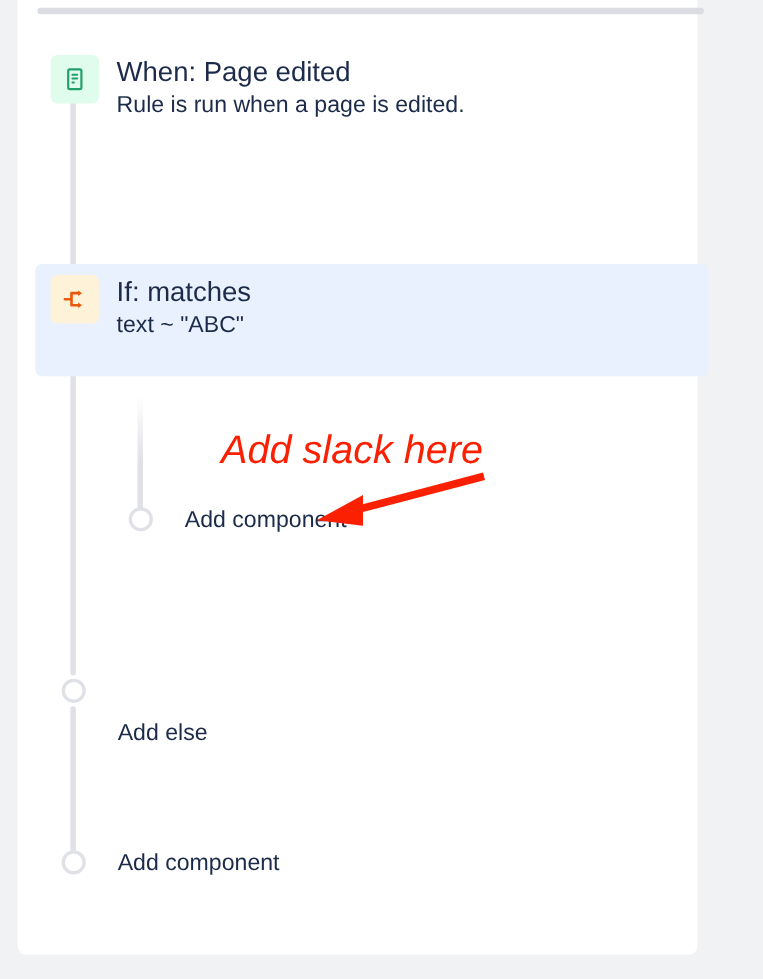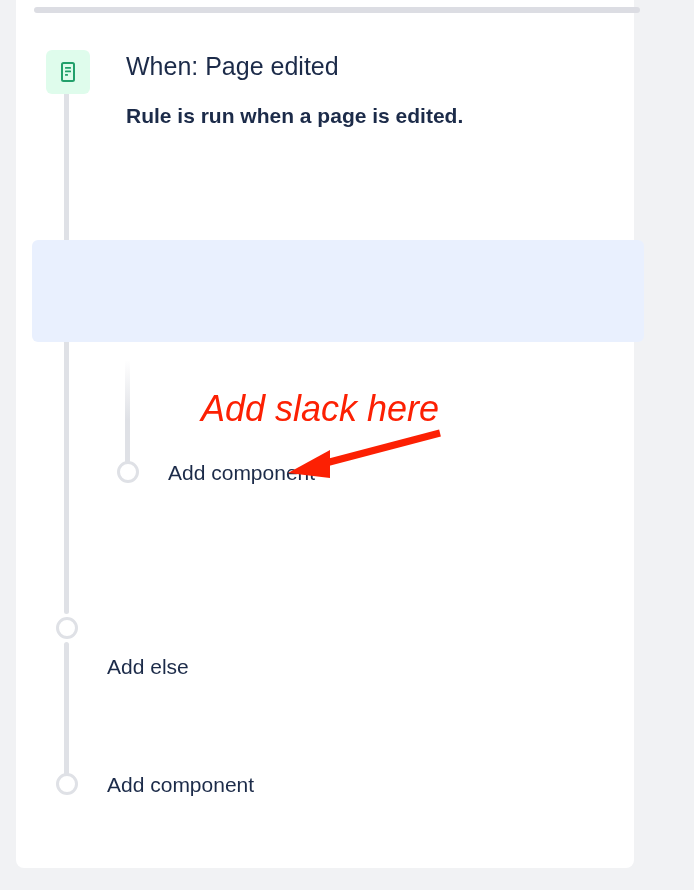--- a/index.html
+++ b/index.html
@@ -86,21 +86,20 @@
     position: absolute;
     display: flex;
     align-items: flex-start;
   }
 
   
   #trigger-row {
     left: 30px;
     top: 64px;
     width: 580px;
-    gap: 20px;
   }
 
   
   #condition-block {
     position: absolute;
     left: 16px;
     top: 254px;
     width: 612px;
     height: 102px;
     background: #E9F0FE;
@@ -131,25 +130,25 @@
     padding-top: 1px;
   }
   .row-title {
     font-size: 25px;
     line-height: 30px;
     color: #1C2B49;
     font-weight: 400;
     white-space: nowrap;
   }
   .row-subtitle {
-    margin-top: 22px;
+    margin-top: 2px;
     font-size: 21px;
     line-height: 26px;
     color: #1C2B49;
-    font-weight: 700;
+    font-weight: 400;
     white-space: nowrap;
   }
 
   
   .add-label {
     position: absolute;
     font-size: 21px;
     line-height: 26px;
     color: #1C2B49;
     white-space: nowrap;
@@ -206,20 +205,33 @@
           <rect x="9" y="14" width="3" height="1.8" rx="0.6" fill="#22A06B"></rect>
         </svg>
       </div>
       <div class="row-text">
         <div class="row-title">When: Page edited</div>
         <div class="row-subtitle">Rule is run when a page is edited.</div>
       </div>
     </div>
 
     <div id="condition-block"></div>
+    <div class="rule-row" id="condition-row">
+      <div class="icon-badge yellow">
+        <svg width="26" height="26" viewBox="0 0 26 26" aria-hidden="true">
+          <path d="M4 13 H10 M10 13 V7.5 H17 M10 13 V18.5 H17" fill="none" stroke="#E8590C" stroke-width="2.4" stroke-linecap="round" stroke-linejoin="round"></path>
+          <path d="M16 5 L19.5 7.5 L16 10 Z" fill="#E8590C"></path>
+          <path d="M16 16 L19.5 18.5 L16 21 Z" fill="#E8590C"></path>
+        </svg>
+      </div>
+      <div class="row-text">
+        <div class="row-title">If: matches</div>
+        <div class="row-subtitle">text ~ "ABC"</div>
+      </div>
+    </div>
 
     <div class="node-circle" id="circle-add-component-nested"></div>
     <div class="add-label" id="label-add-component-nested">Add component</div>
 
     <div class="node-circle" id="circle-add-else"></div>
     <div class="add-label" id="label-add-else">Add else</div>
 
     <div class="node-circle" id="circle-add-component-root"></div>
     <div class="add-label" id="label-add-component-root">Add component</div>
 

